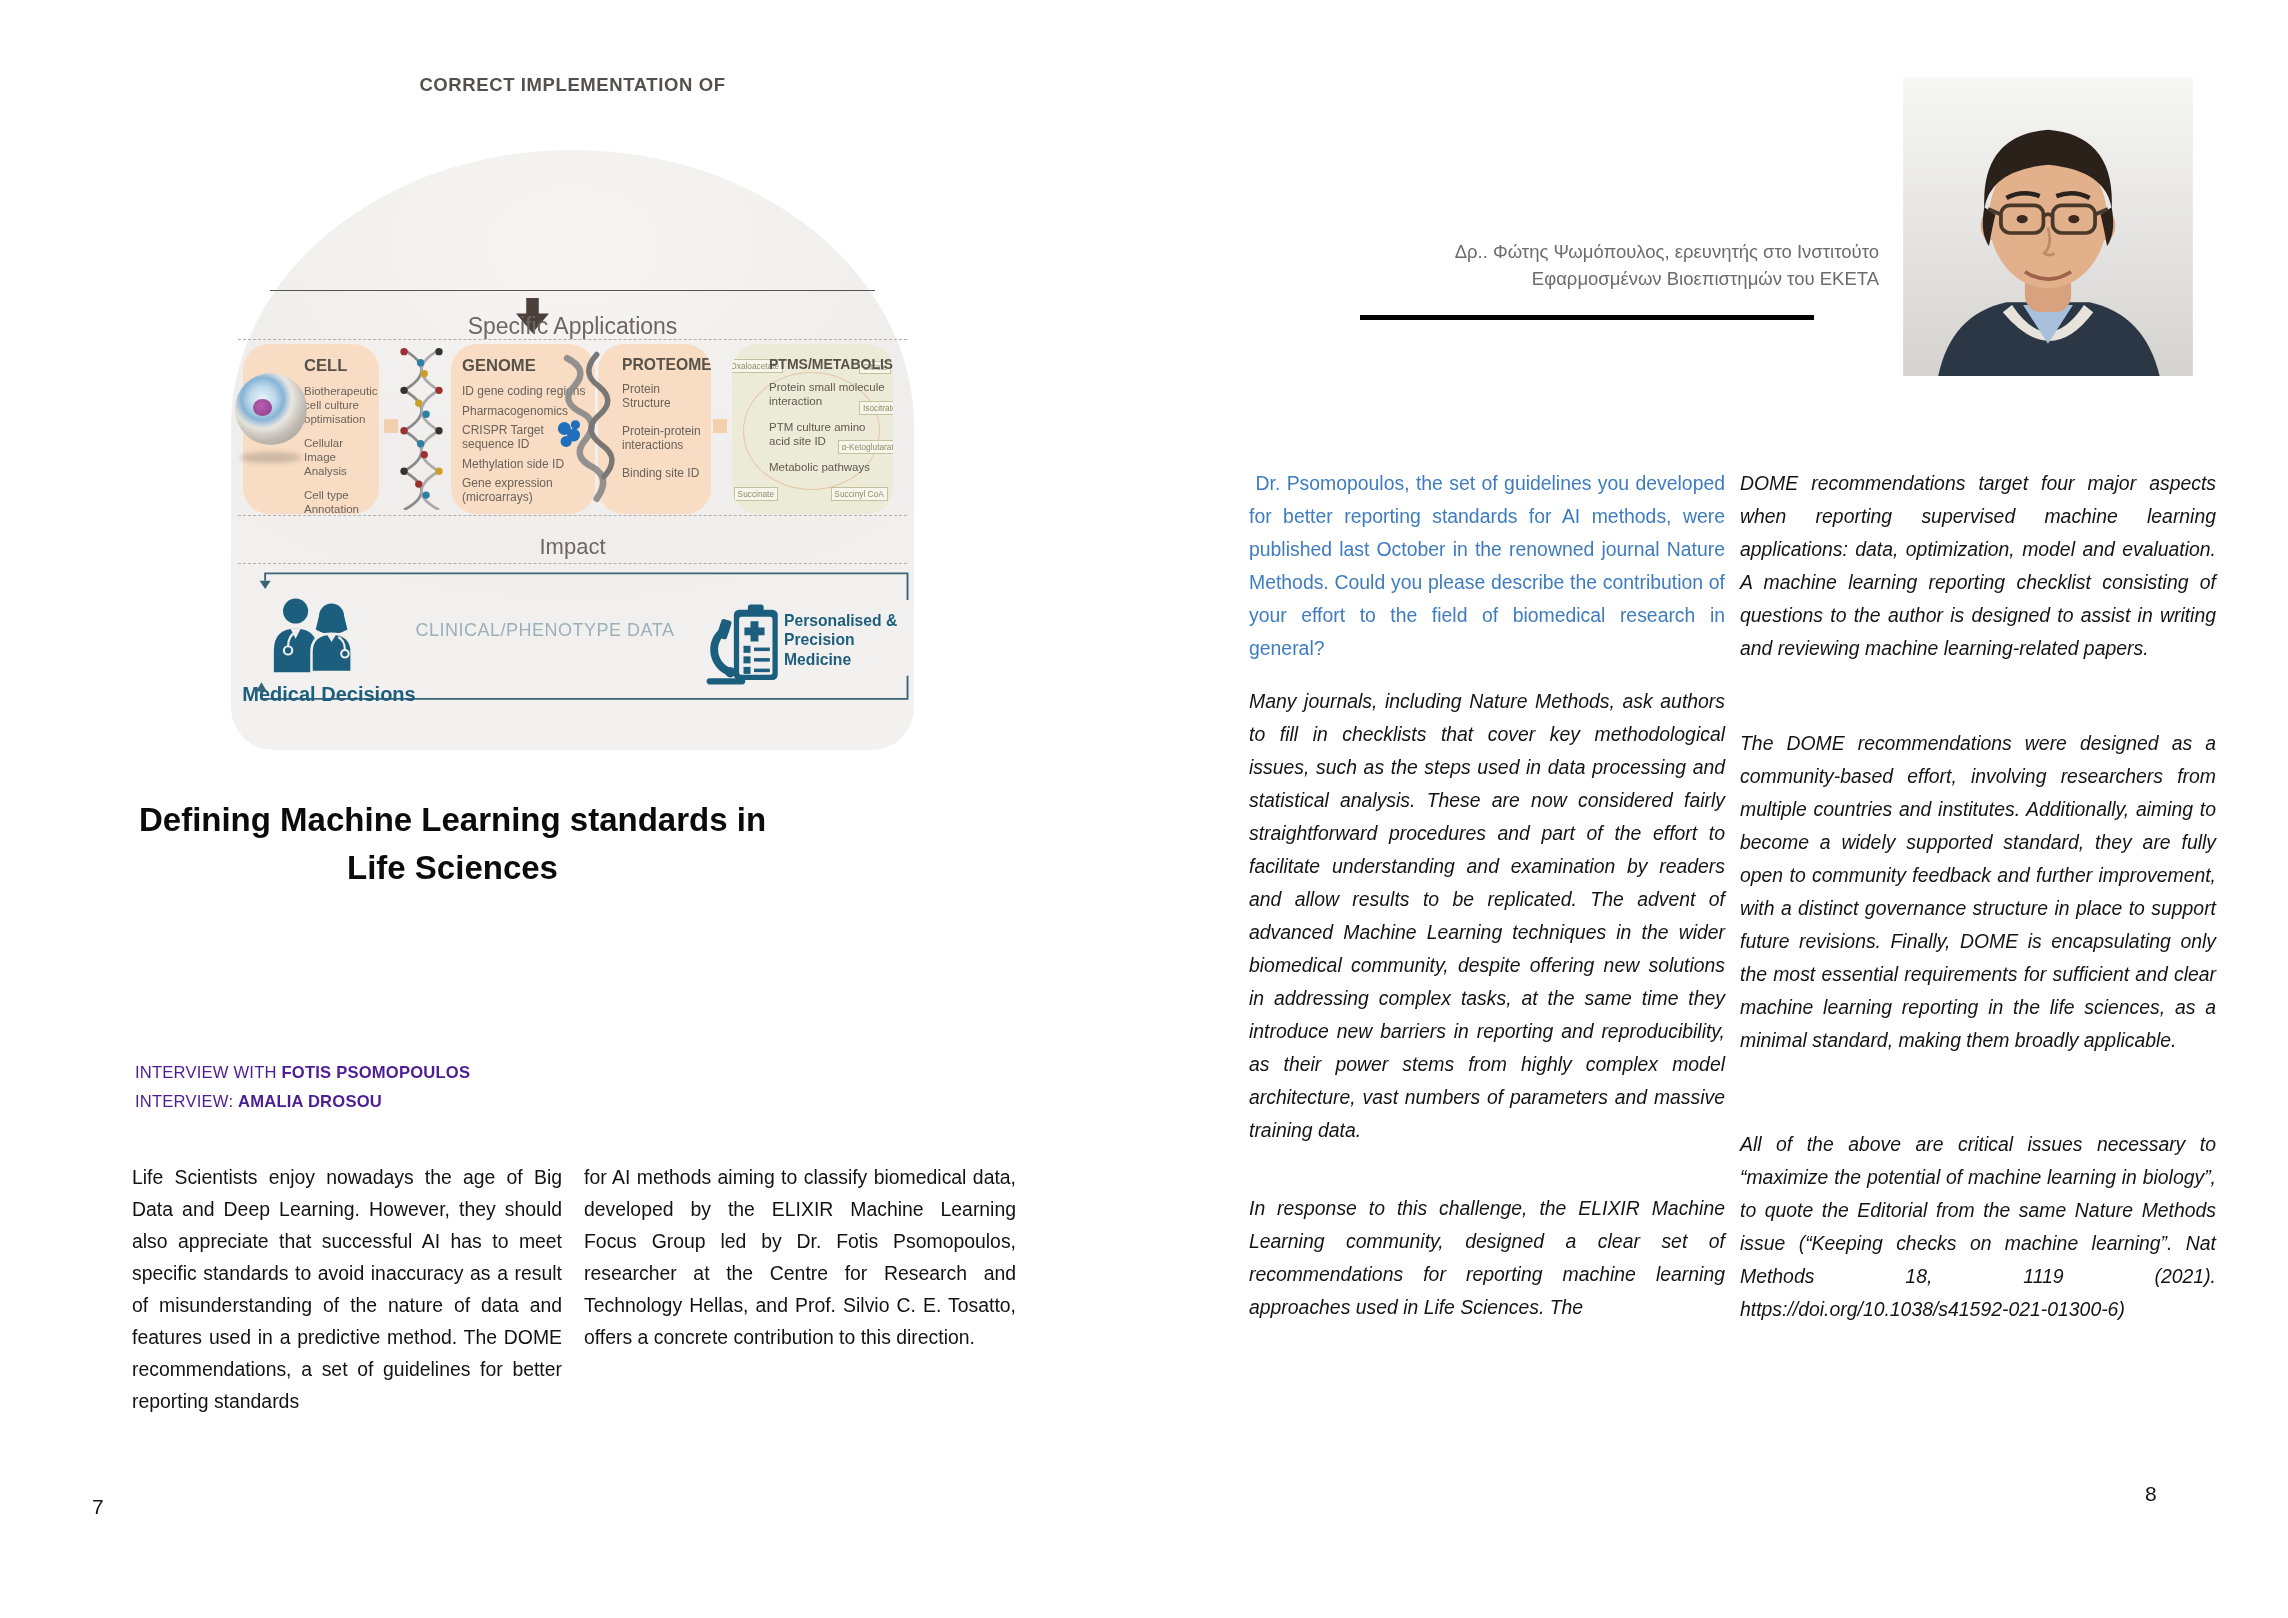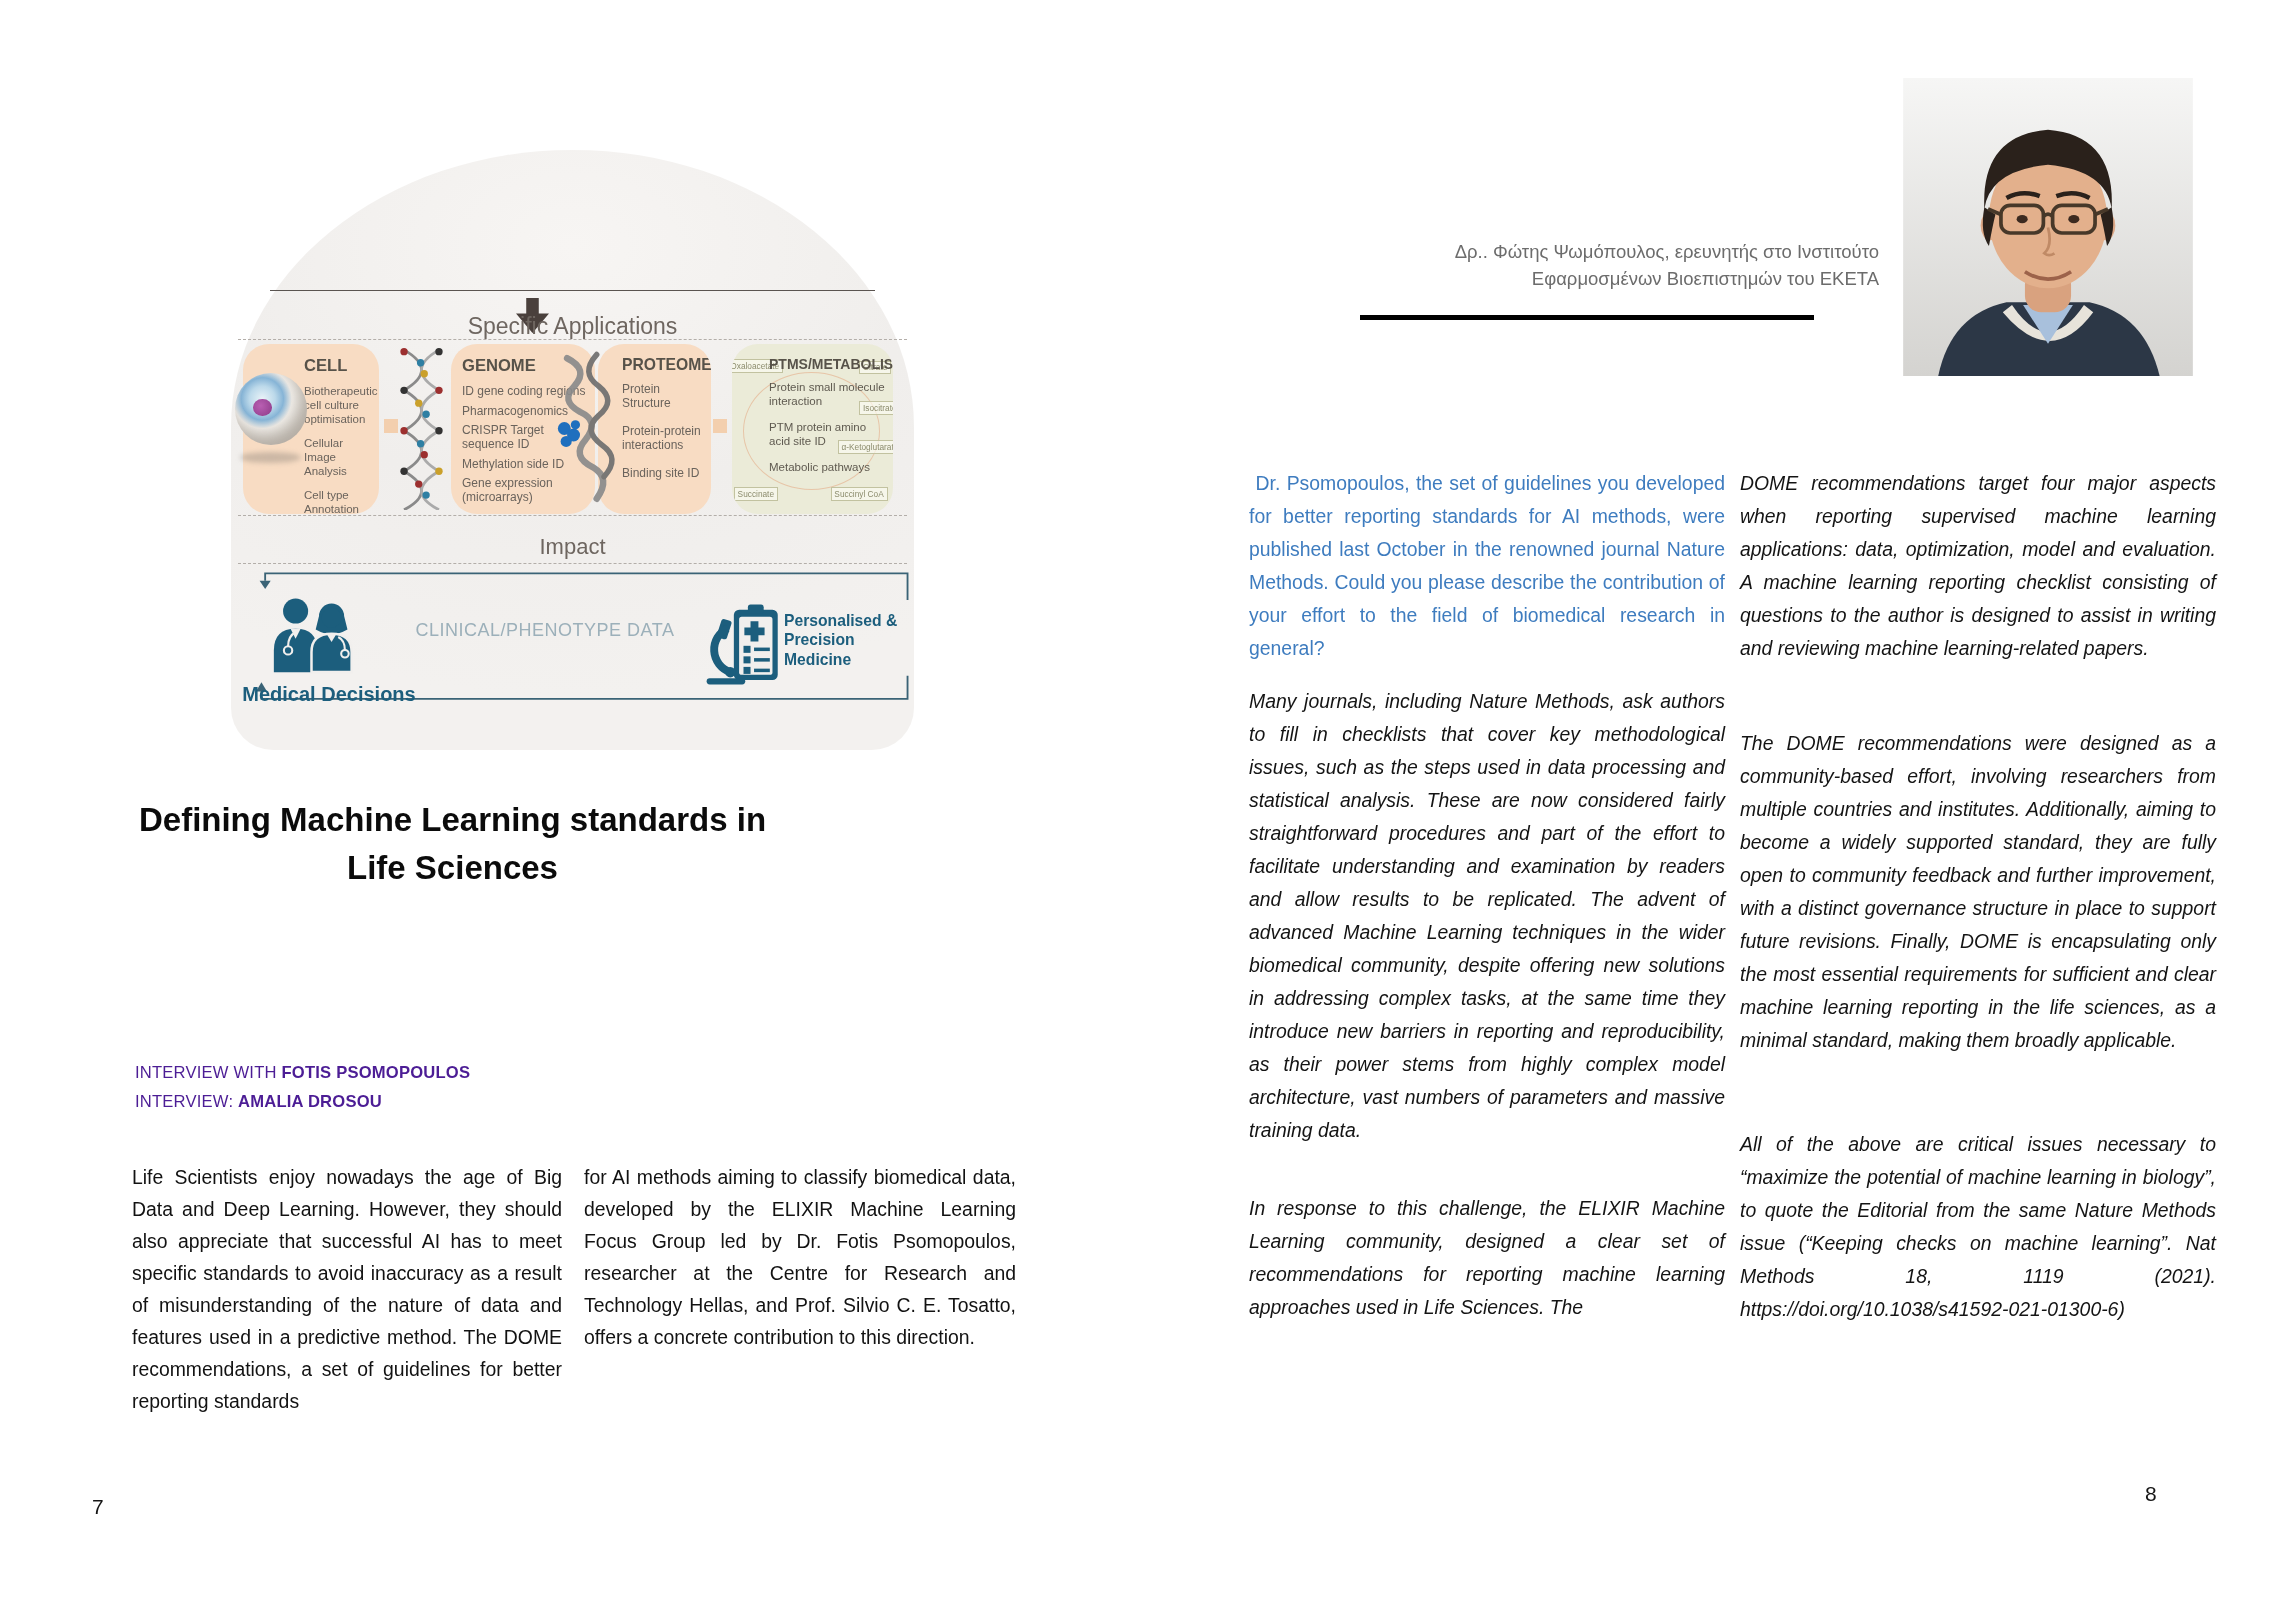--- a/index.html
+++ b/index.html
@@ -103,20 +103,21 @@
   .a2p3{left:1740px;top:1128px;}
 </style>
 </head>
 <body>
 
 <div class="spread">
 
   <section>
 
     <div class="diagram">
+      <div class="diag-heading">CORRECT IMPLEMENTATION OF</div>
 
       <div class="dome">
 
 
         <div class="dome-rule"></div>
         <div class="down-arrow"></div>
         <div class="spec-apps">Specific Applications</div>
         <div class="dashed dash1"></div>
 
         <div class="card c-cell">
@@ -153,21 +154,21 @@
           <div class="cycle-ring"></div>
           <div class="cycle-label cl-0">Oxaloacetate</div>
           <div class="cycle-label cl-1">Citrate</div>
           <div class="cycle-label cl-2">Isocitrate</div>
           <div class="cycle-label cl-3">α-Ketoglutarate</div>
           <div class="cycle-label cl-4">Succinyl CoA</div>
           <div class="cycle-label cl-5">Succinate</div>
           <div class="card-text">
             <div class="card-title">PTMS/METABOLISM</div>
             <div class="card-item">Protein small molecule interaction</div>
-            <div class="card-item">PTM protein amino acid site ID</div>
+            <div class="card-item">PTM culture amino acid site ID</div>
             <div class="card-item">Metabolic pathways</div>
           </div>
         </div>
 
         <div class="gap-square gs1"></div>
         <div class="gap-square gs2"></div>
 
         <div class="cell-img">
           <div class="cell-sphere"></div>
             <div class="cell-shadow"></div>

